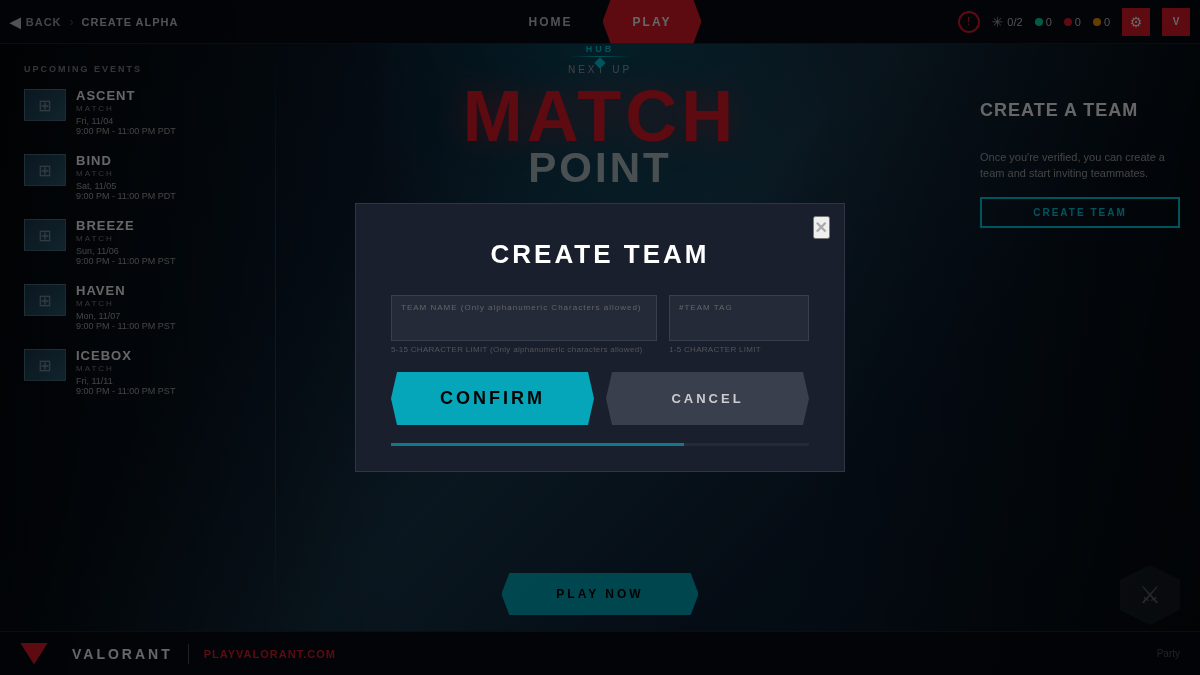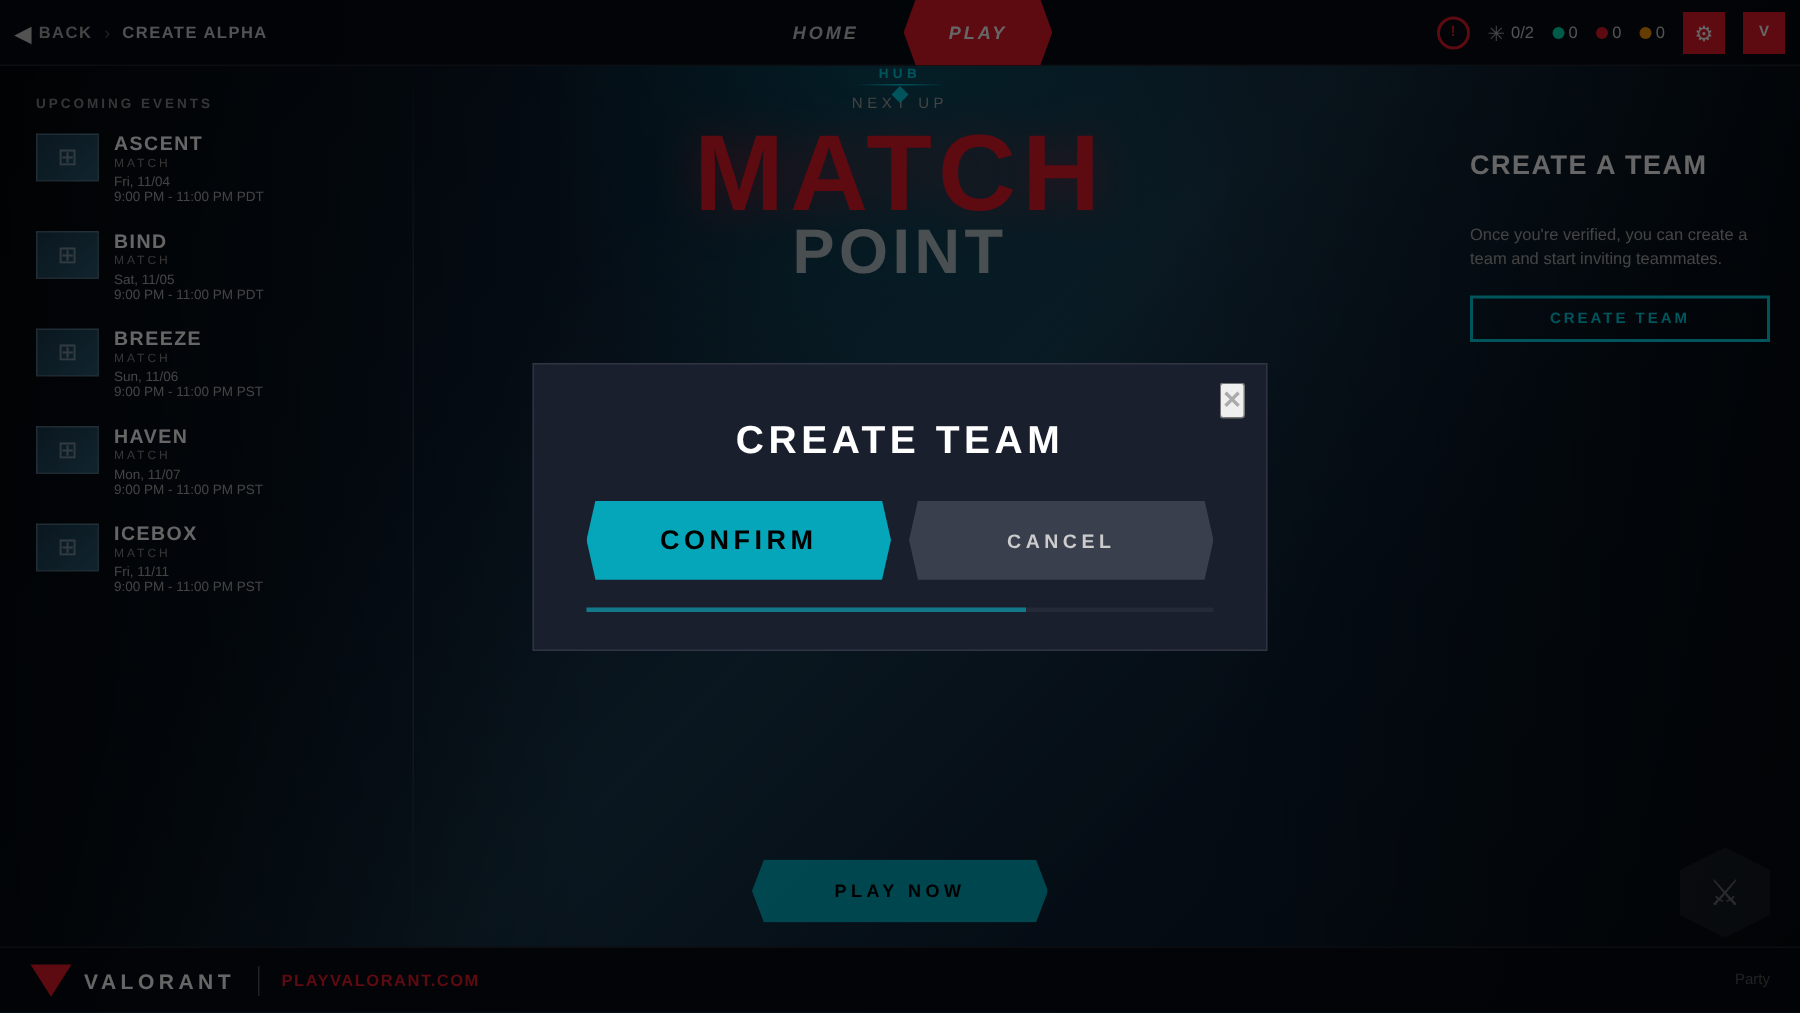--- a/index.html
+++ b/index.html
@@ -104,21 +104,20 @@
       padding: 0 30px;
       height: 44px;
       display: flex;
       align-items: center;
       color: #ccc;
       font-size: 12px;
       font-weight: bold;
       letter-spacing: 2px;
       cursor: pointer;
       text-decoration: none;
-      font-style: italic;
     }
     .nav-item.active {
       background: #e8192c;
       color: #fff;
       clip-path: polygon(8px 0, calc(100% - 8px) 0, 100% 50%, calc(100% - 8px) 100%, 8px 100%, 0 50%);
     }
     .nav-right {
       display: flex;
       align-items: center;
       gap: 12px;
@@ -353,21 +352,21 @@
       border-top: 1px solid rgba(255,255,255,0.1);
       display: flex;
       align-items: center;
       padding: 0 20px;
       z-index: 100;
       gap: 15px;
     }
     .valorant-logo {
       display: flex;
       align-items: center;
-      gap: 8px;
+      gap: 24px;
     }
     .valorant-v {
       width: 28px; height: 22px;
       background: #e8192c;
       clip-path: polygon(0 0, 100% 0, 50% 100%);
       display: flex; align-items: center; justify-content: center;
     }
     .valorant-wordmark {
       color: #fff;
       font-size: 14px;
@@ -675,20 +674,32 @@
 <div class="bottom-right-badge">
   <div class="badge-hex">
     <div class="badge-hex-inner">⚔</div>
   </div>
 </div>
 
 <div class="modal-overlay">
   <div class="modal">
     <button class="modal-close">✕</button>
     <div class="modal-title">CREATE TEAM</div>
+    <div class="modal-fields">
+      <div class="modal-field">
+        <label class="modal-field-label">TEAM NAME (Only alphanumeric Characters allowed)</label>
+        <input type="text" style="">
+        <div class="modal-field-hint">5-15 CHARACTER LIMIT (Only alphanumeric characters allowed)</div>
+      </div>
+      <div class="modal-field" style="max-width:140px;">
+        <label class="modal-field-label">#TEAM TAG</label>
+        <input type="text" style="">
+        <div class="modal-field-hint">1-5 CHARACTER LIMIT</div>
+      </div>
+    </div>
     <div class="modal-buttons">
       <button class="modal-confirm-btn">CONFIRM</button>
       <button class="modal-cancel-btn">CANCEL</button>
     </div>
     <div class="modal-progress">
       <div class="modal-progress-bar"></div>
     </div>
   </div>
 </div>
 

